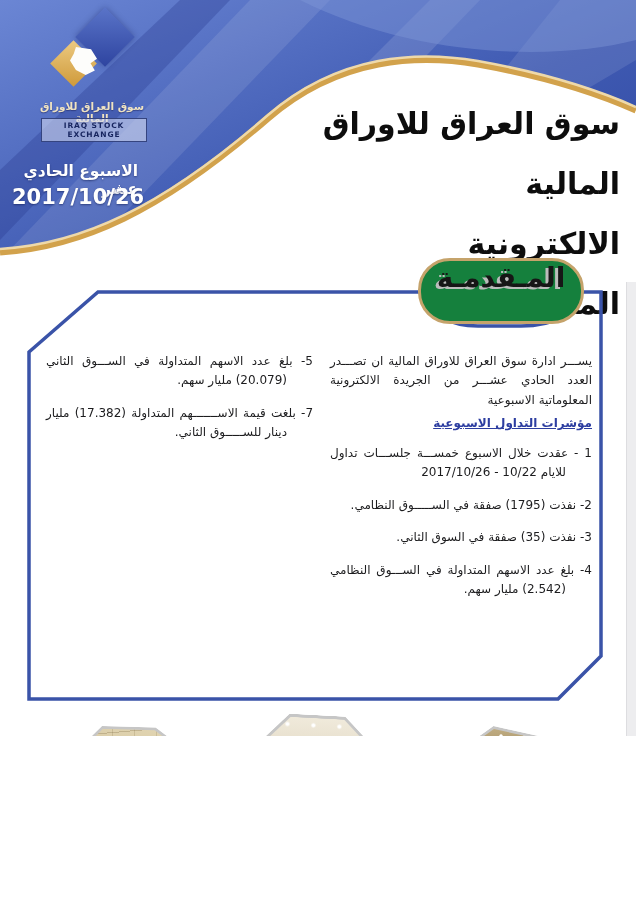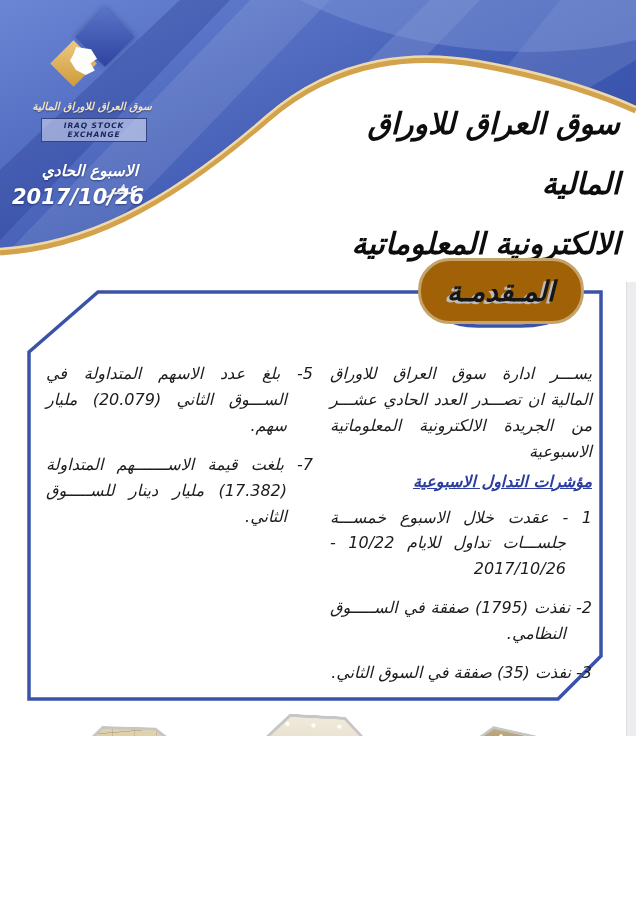--- a/index.html
+++ b/index.html
@@ -1,17 +1,17 @@
 <!DOCTYPE html>
 <html lang="ar"><head>
 <meta charset="utf-8">
 <style>
   html,body{margin:0;padding:0;background:#fff;}
   .page{position:relative;width:636px;height:736px;background:#ffffff;overflow:hidden;
-        font-family:"DejaVu Sans",sans-serif;font-style:italic;}
+        font-family:"DejaVu Sans",sans-serif;}
 
   
   .header{position:absolute;top:0;left:0;width:636px;height:280px;}
   .header svg{position:absolute;top:0;left:0;display:block;}
 
   .logo-sq{position:absolute;left:84px;top:16px;width:42px;height:42px;transform:rotate(45deg);
            background:linear-gradient(135deg,#5a74c8,#2e44a0);box-shadow:0 0 6px rgba(20,30,90,.4);}
   .logo-di{position:absolute;left:57px;top:47px;width:33px;height:33px;transform:rotate(45deg);
            background:linear-gradient(135deg,#ecca82,#cf9a3a);}
   .logo-map{position:absolute;left:70px;top:47px;width:27px;height:28px;background:#fdfdfb;
@@ -23,27 +23,27 @@
            border:1px solid #35447f;padding:2px 0;font-weight:bold;}
   .week{position:absolute;left:16px;top:162px;width:122px;text-align:right;color:#fff;
         font-weight:bold;font-size:15.5px;direction:rtl;text-shadow:0 1px 2px rgba(10,20,70,.5);}
   .date{position:absolute;left:12px;top:185px;width:130px;text-align:left;color:#fff;
         font-weight:bold;font-size:21px;direction:ltr;text-shadow:0 1px 2px rgba(10,20,70,.5);}
   .title{position:absolute;right:16px;top:94px;width:320px;direction:rtl;text-align:right;
          color:#0d0d0d;font-weight:bold;font-size:30px;line-height:2.0;}
 
   
   .box-svg{position:absolute;top:0;left:0;z-index:1;}
-  .pill{position:absolute;left:418px;top:258px;width:160px;height:60px;background:#a16207;
-        border:3px solid #c5a36b;border-radius:32px;display:flex;align-items:center;
+  .pill{position:absolute;left:418px;top:258px;width:160px;height:60px;background:#15803d;
+        border:3px solid #c5a36b;border-radius:32px;display:flex;align-items:flex-start;
         justify-content:center;z-index:3;}
   .pill span{font-size:28px;font-weight:bold;color:#161616;text-shadow:-3px 2px 0 #bcbcbc;direction:rtl;}
 
-  .col{position:absolute;top:361px;direction:rtl;text-align:justify;color:#1c1c1e;
-       font-size:16px;line-height:1.62;z-index:2;}
+  .col{position:absolute;top:352px;direction:rtl;text-align:justify;color:#1c1c1e;
+       font-size:12px;line-height:1.62;z-index:2;}
   .col-right{right:44px;width:262px;}
   .col-left{left:46px;width:267px;}
   .subhead{color:#2c3da0;font-weight:bold;text-decoration:underline;margin:4px 0 10px;}
   .item{padding-right:26px;text-indent:-26px;margin-bottom:13px;}
 
   
   .wave{position:absolute;left:0;top:760px;z-index:1;}
   .edge-strip{position:absolute;left:626px;top:282px;width:10px;height:618px;background:#ededef;
               border-left:1px solid #dddde0;z-index:6;}
 
@@ -144,20 +144,21 @@
   <div class="pill">
     <span>المـقدمـة</span>
   </div>
 
   <div class="col col-right">
     <div class="para">يســـر ادارة سوق العراق للاوراق المالية ان تصـــدر العدد الحادي عشـــر من الجريدة الالكترونية المعلوماتية الاسبوعية</div>
     <div class="subhead">مؤشرات التداول الاسبوعية</div>
     <div class="item">1 - عقدت خلال الاسبوع خمســـة جلســـات تداول للايام 10/22 - 2017/10/26</div>
     <div class="item">2- نفذت (1795) صفقة في الســـــوق النظامي.</div>
     <div class="item">3- نفذت (35) صفقة في السوق الثاني.</div>
+    <div class="item">4- بلغ عدد الاسهم المتداولة في الســـوق النظامي (2.542) مليار سهم.</div>
   </div>
 
   <div class="col col-left">
     <div class="item">5- بلغ عدد الاسهم المتداولة في الســـوق الثاني (20.079) مليار سهم.</div>
     <div class="item">7- بلغت قيمة الاســـــــهم المتداولة (17.382) مليار دينار للســـــوق الثاني.</div>
   </div>
 
   <svg class="wave" width="636" height="140" viewBox="0 0 636 140">
     <defs>
       <linearGradient id="wg" x1="0" y1="0" x2="0" y2="1">

